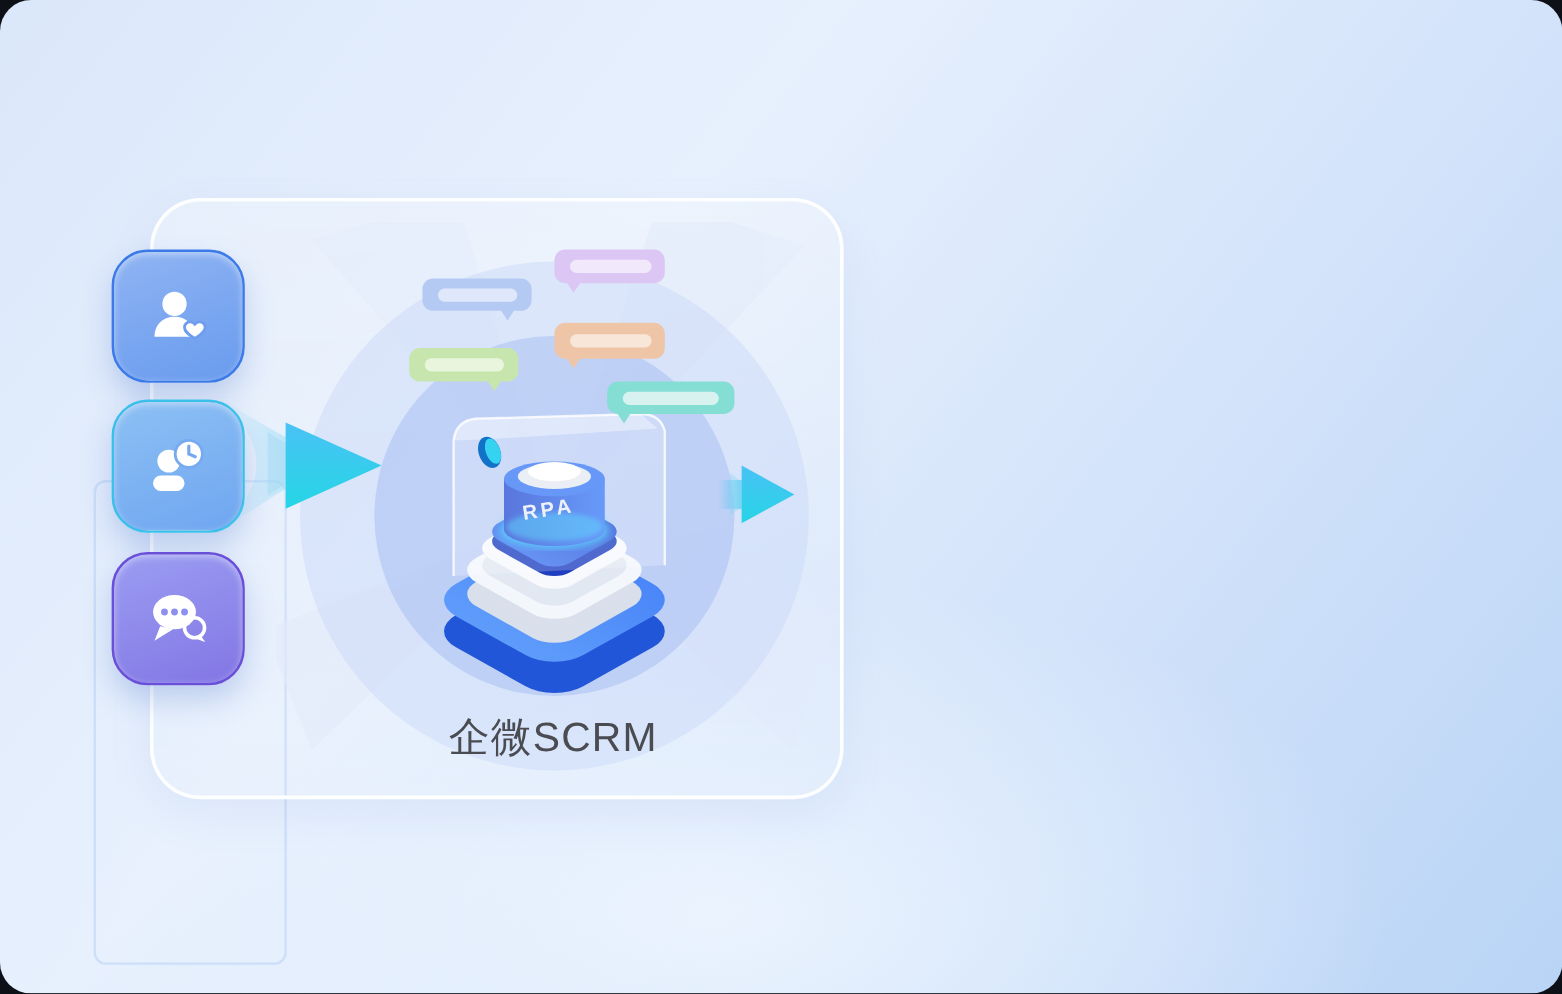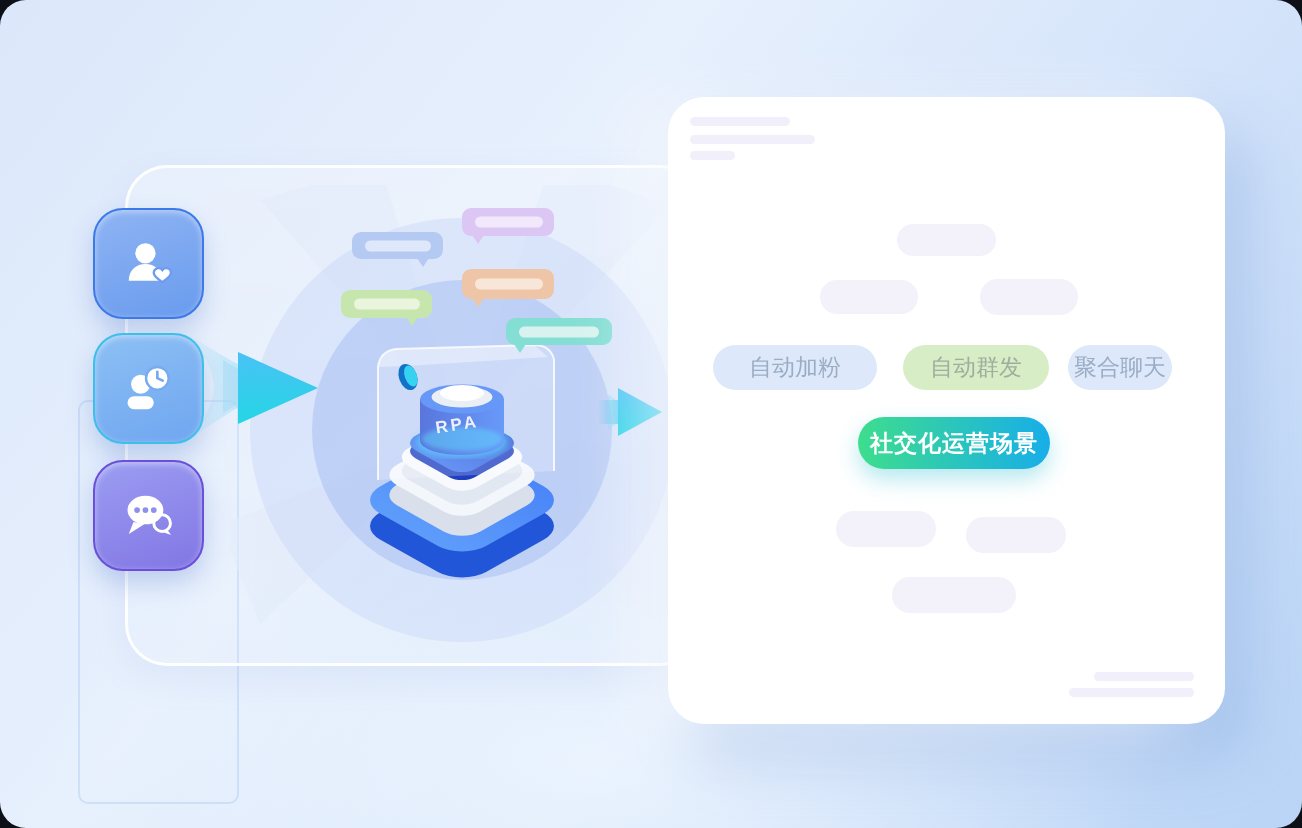--- a/index.html
+++ b/index.html
@@ -187,20 +187,21 @@
   <div class="bubble b-orange">
       <div class="bar"></div>
     </div>
   <div class="bubble b-green">
       <div class="bar"></div>
     </div>
   <div class="bubble b-teal">
       <div class="bar"></div>
     </div>
 
+  <div class="panel-label">企微SCRM</div>
 
   <div class="icon-card ic1">
     <svg viewBox="0 0 52 52">
       <circle cx="23" cy="17" r="8.5" fill="#fff"></circle>
       <path d="M9 40 c0-9 6.5-14 14-14 c7.5 0 14 5 14 14 z" fill="#fff"></path>
       <path d="M34 29.5 c-2.4 0-4 1.9-4 3.9 0 3.3 3.5 5.2 7.2 7.8 3.7-2.6 7.2-4.5 7.2-7.8 0-2-1.6-3.9-4-3.9-1.3 0-2.4.6-3.2 1.6-.8-1-1.9-1.6-3.2-1.6 z" fill="#fff" stroke="#6f9cee" stroke-width="2"></path>
     </svg>
   </div>
   <div class="icon-card ic2">
     <svg viewBox="0 0 52 52">
@@ -247,36 +248,14 @@
       <linearGradient id="arrg2" x1="0" y1="0" x2="0" y2="1">
         <stop offset="0" stop-color="#49c2f5"></stop>
           <stop offset="1" stop-color="#27d4e6"></stop>
       </linearGradient>
     </defs>
     <rect x="0" y="28" width="20" height="24" fill="url(#stemg)" opacity="0.7"></rect>
     <polygon points="10,22 10,58 34,40" fill="#8fd8f4" opacity="0.4"></polygon>
     <polygon points="20,16 20,64 64,40" fill="url(#arrg2)"></polygon>
   </svg>
 
-  <div class="card">
-    <div class="skel sk1"></div>
-    <div class="skel sk2"></div>
-    <div class="skel sk3"></div>
-
-    <div class="pill pl1"></div>
-    <div class="pill pl2"></div>
-    <div class="pill pl3"></div>
-
-    <div class="tag t1">自动加粉</div>
-    <div class="tag t2">自动群发</div>
-    <div class="tag t3">聚合聊天</div>
-
-    <div class="cta">社交化运营场景</div>
-
-    <div class="pill pl4"></div>
-    <div class="pill pl5"></div>
-    <div class="pill pl6"></div>
-
-    <div class="skel sk4"></div>
-    <div class="skel sk5"></div>
-  </div>
 
 </div>
 
 </body></html>

